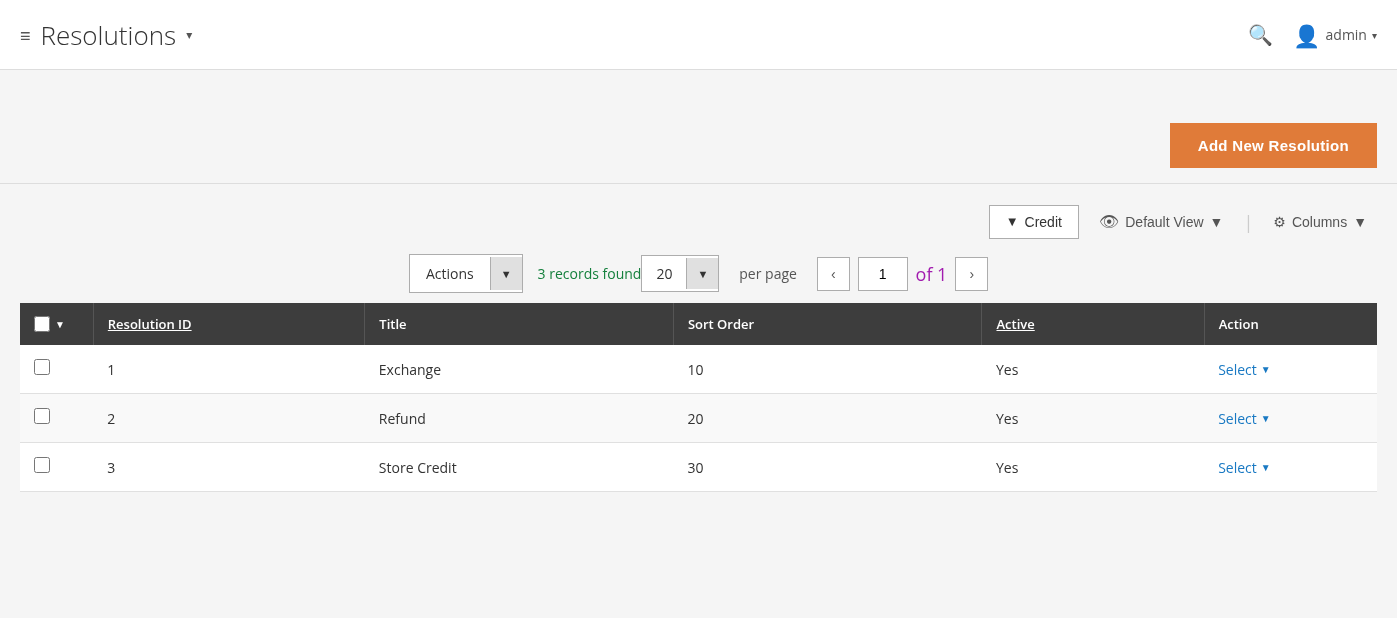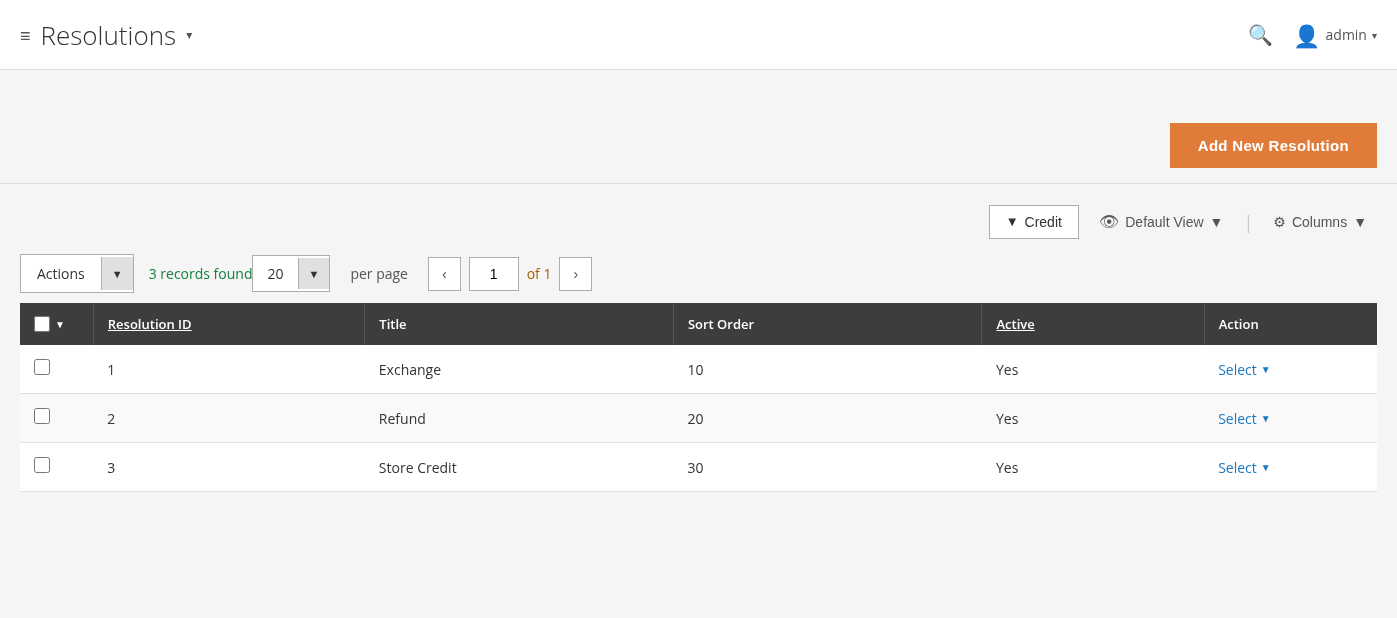--- a/index.html
+++ b/index.html
@@ -119,21 +119,21 @@
       color: #555;
     }
     .view-eye-icon { font-size: 16px; }
     .gear-icon { font-size: 14px; }
     .separator { color: #ccc; font-size: 18px; }
 
     
     .actions-bar {
       display: flex;
       align-items: center;
-      justify-content: flex-start;
+      justify-content: center;
       margin-bottom: 10px;
     }
     .actions-left {
       display: flex;
       align-items: center;
       gap: 15px;
     }
     .actions-dropdown {
       display: flex;
       align-items: center;
@@ -192,22 +192,22 @@
       color: #555;
     }
     .page-input {
       border: 1px solid #adadad;
       padding: 8px 10px;
       width: 50px;
       text-align: center;
       font-size: 14px;
     }
     .page-of-label {
-      font-size: 14px;
-      color: #a16207;
+      font-size: 18px;
+      color: #a21caf;
     }
 
     
     .data-table {
       width: 100%;
       border-collapse: collapse;
       background: #fff;
     }
     .data-table thead tr {
       background: #3d3d3d;

